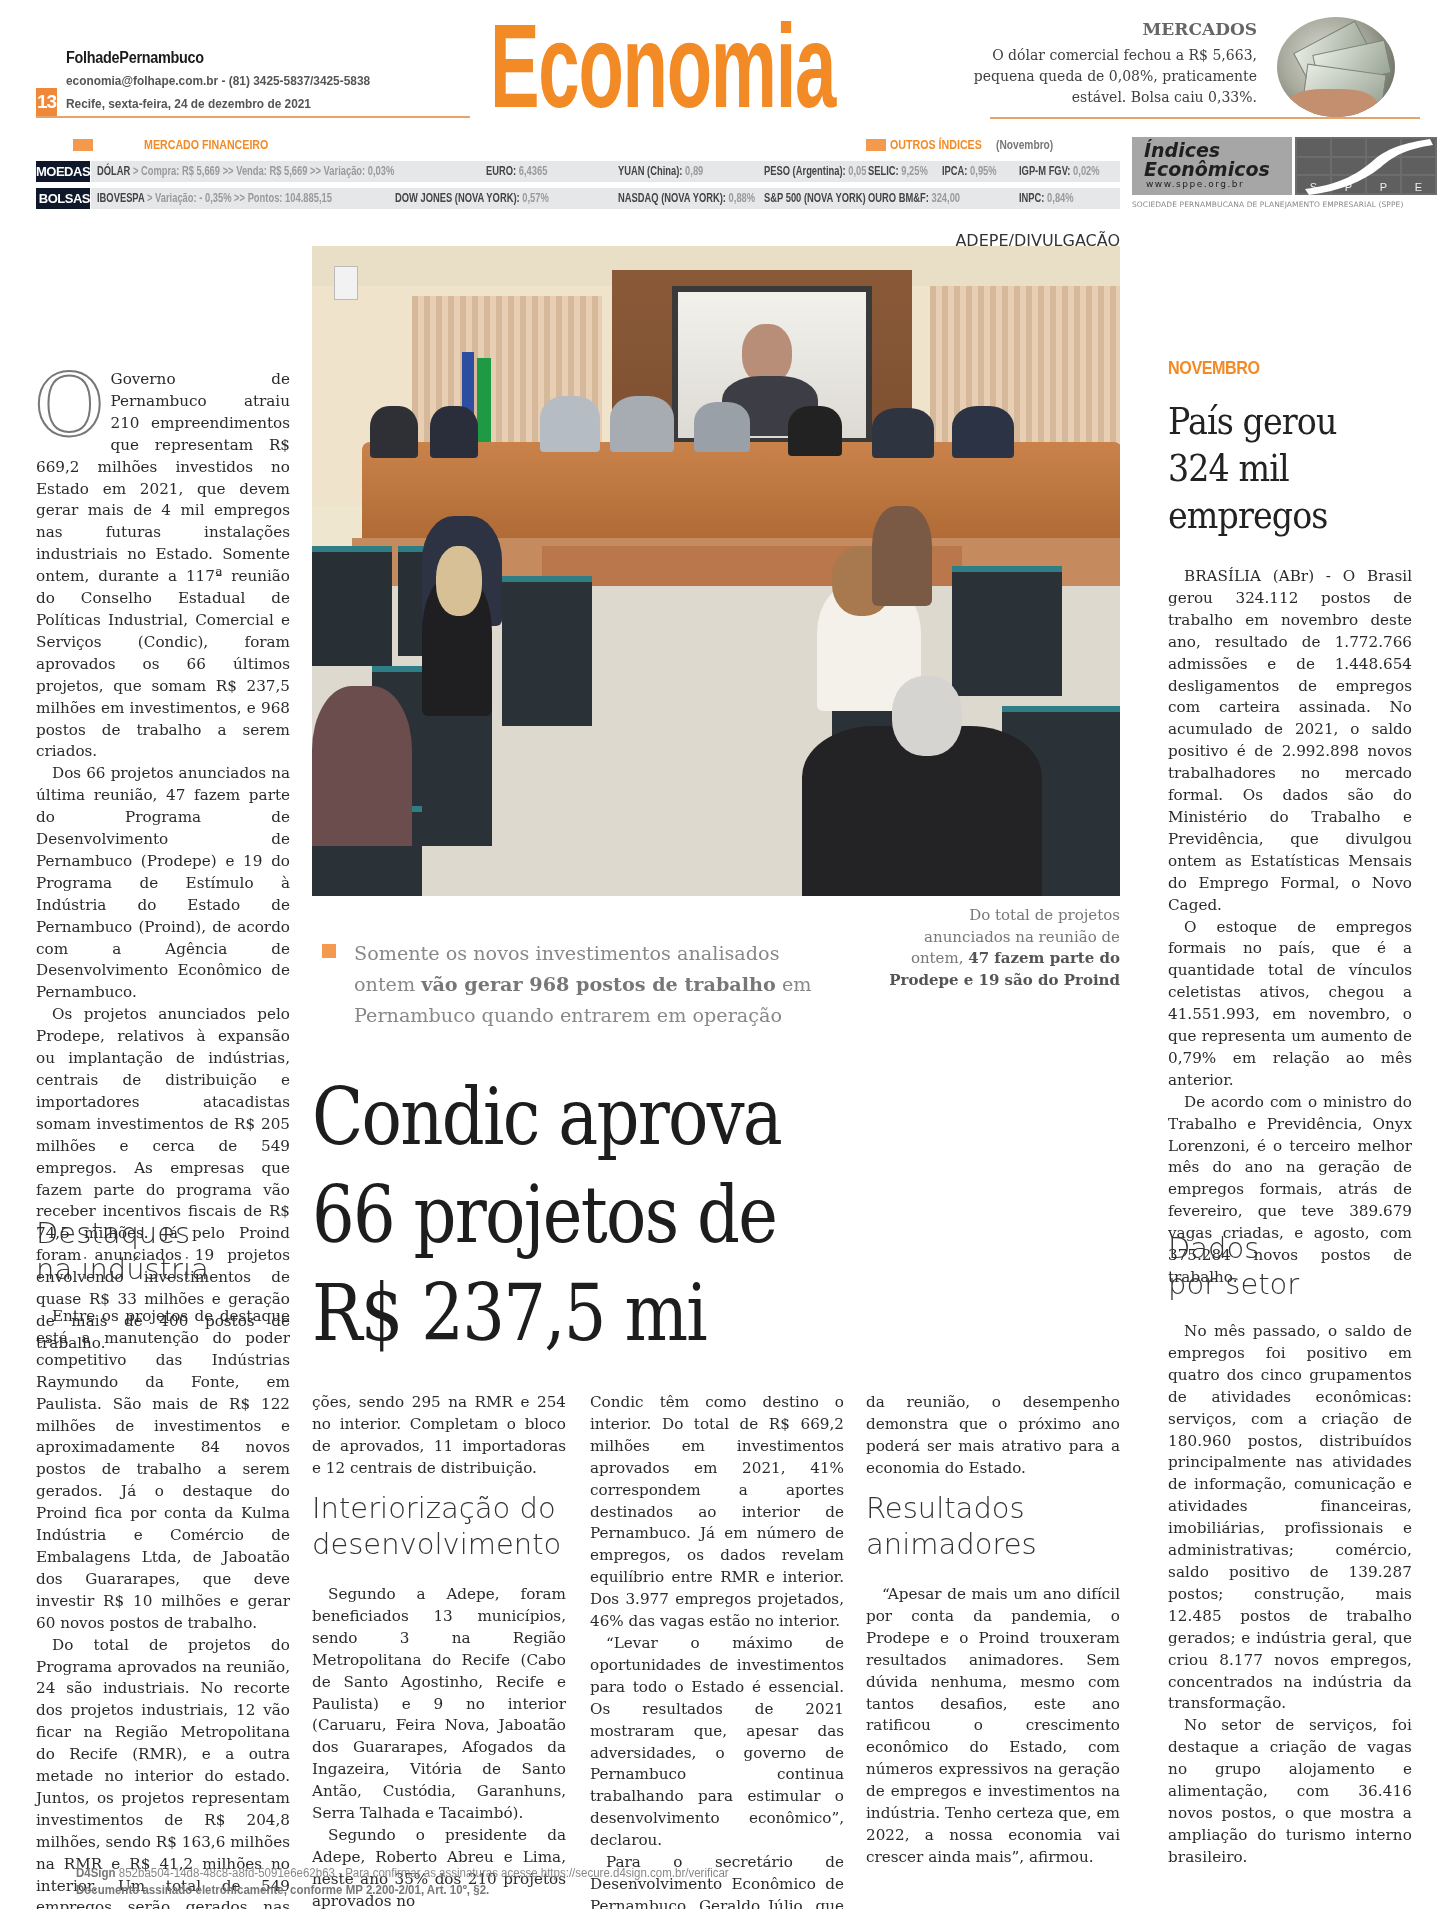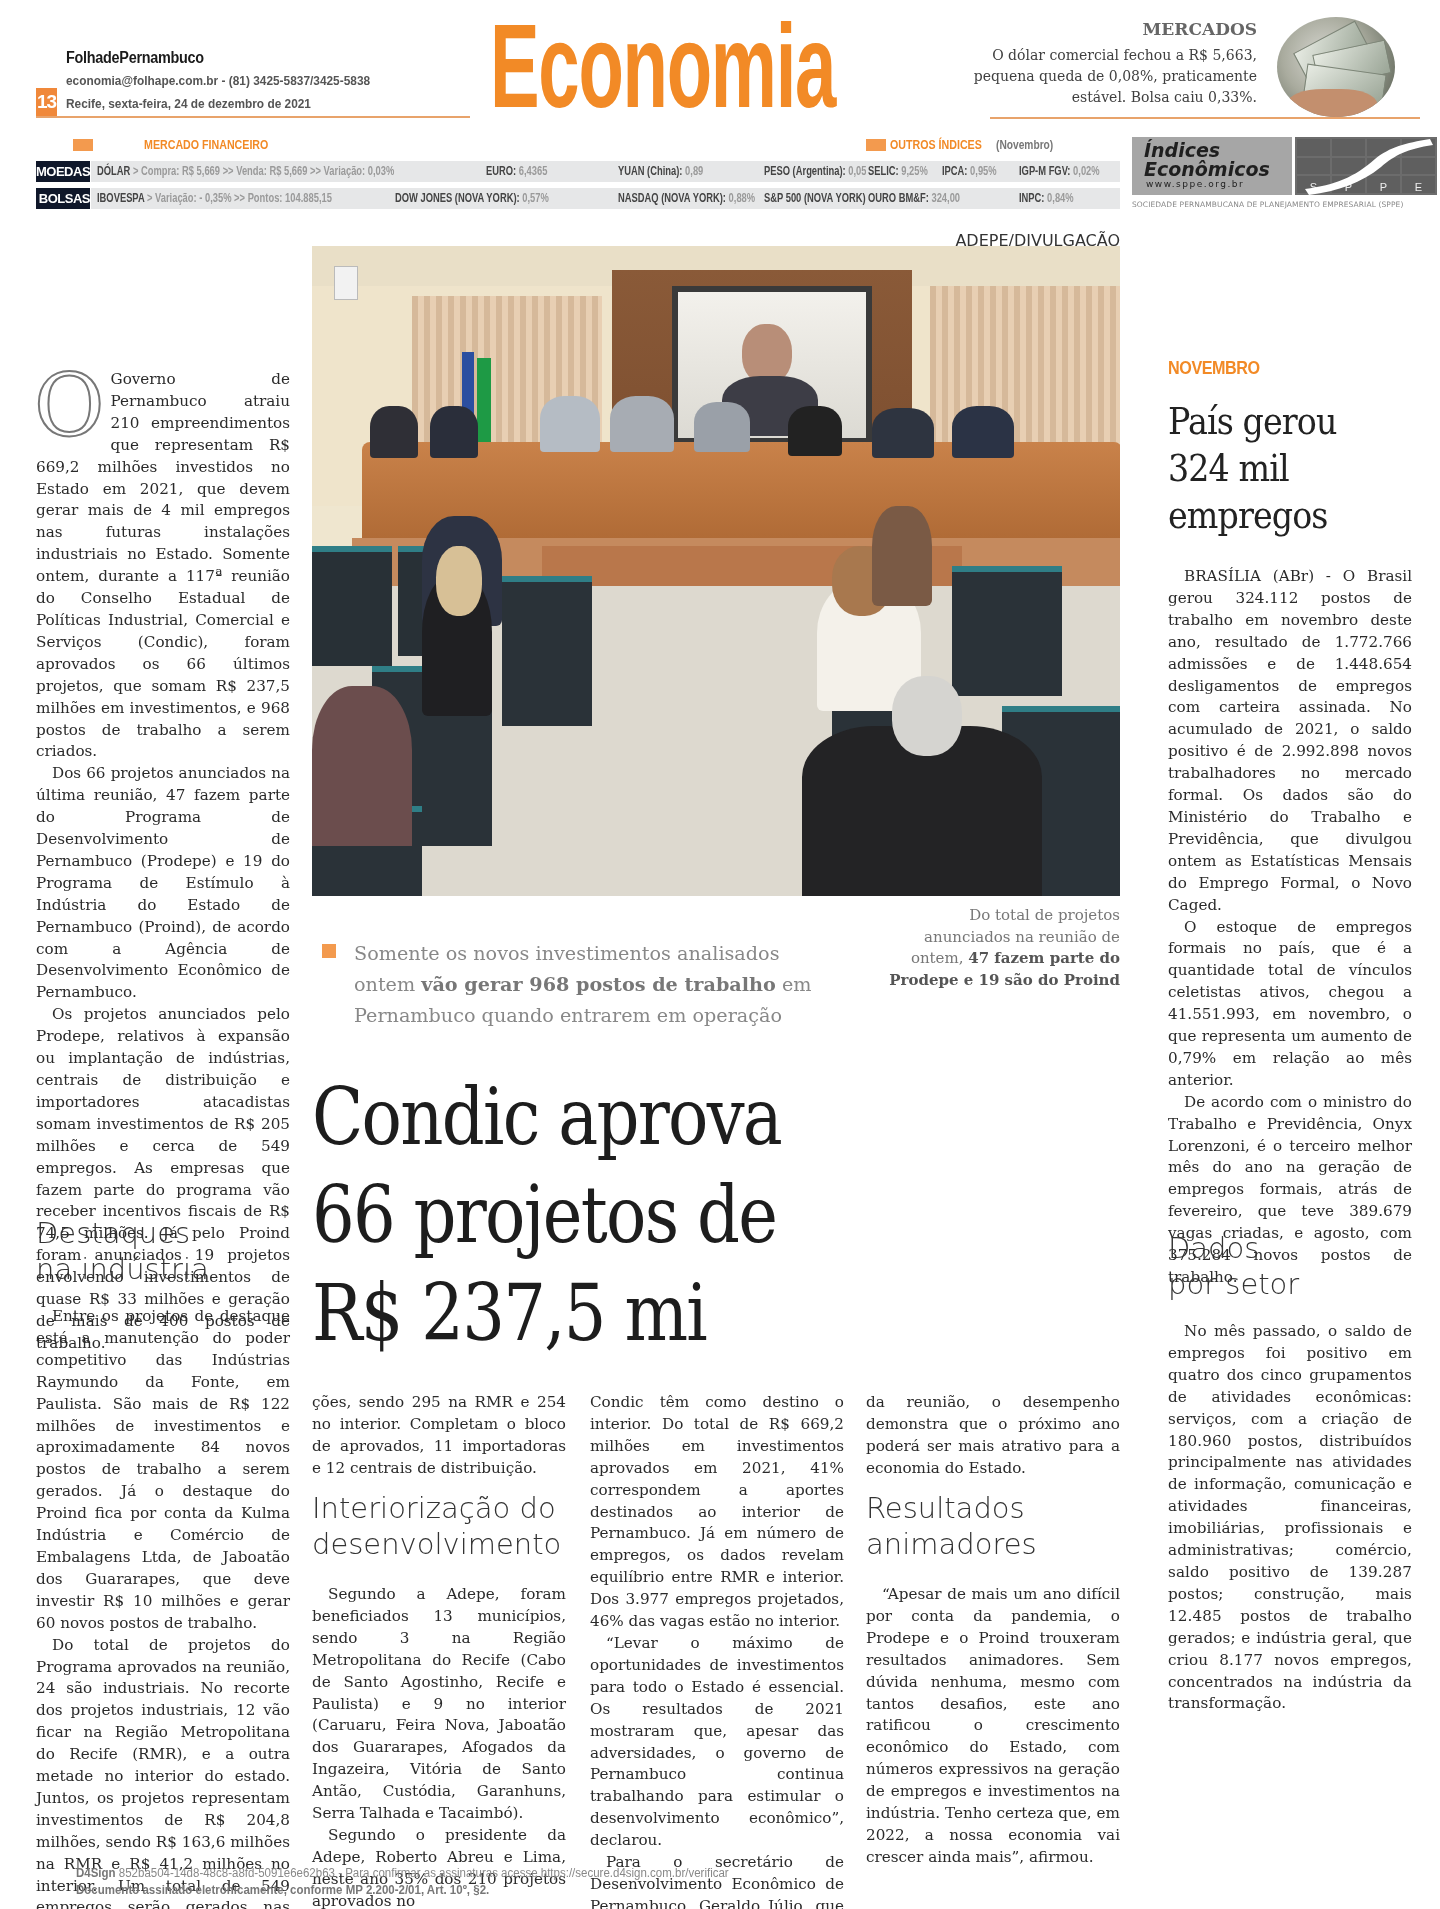--- a/index.html
+++ b/index.html
@@ -315,18 +315,19 @@
   <p>BRASÍLIA (ABr) - O Brasil gerou 324.112 postos de trabalho em novembro deste ano, resultado de 1.772.766 admissões e de 1.448.654 desligamentos de empregos com carteira assinada. No acumulado de 2021, o saldo positivo é de 2.992.898 novos trabalhadores no mercado formal. Os dados são do Ministério do Trabalho e Previdência, que divulgou ontem as Estatísticas Mensais do Emprego Formal, o Novo Caged.</p>
   <p>O estoque de empregos formais no país, que é a quantidade total de vínculos celetistas ativos, chegou a 41.551.993, em novembro, o que representa um aumento de 0,79% em relação ao mês anterior.</p>
   <p>De acordo com o ministro do Trabalho e Previdência, Onyx Lorenzoni, é o terceiro melhor mês do ano na geração de empregos formais, atrás de fevereiro, que teve 389.679 vagas criadas, e agosto, com 375.284 novos postos de trabalho.</p>
 </div>
 <div class="abs side-head2">
   <div>Dados</div>
   <div>por setor</div>
 </div>
 <div class="abs col-text side side-b">
   <p>No mês passado, o saldo de empregos foi positivo em quatro dos cinco grupamentos de atividades econômicas: serviços, com a criação de 180.960 postos, distribuídos principalmente nas atividades de informação, comunicação e atividades financeiras, imobiliárias, profissionais e administrativas; comércio, saldo positivo de 139.287 postos; construção, mais 12.485 postos de trabalho gerados; e indústria geral, que criou 8.177 novos empregos, concentrados na indústria da transformação.</p>
+  <p>No setor de serviços, foi destaque a criação de vagas no grupo alojamento e alimentação, com 36.416 novos postos, o que mostra a ampliação do turismo interno brasileiro.</p>
 </div>
 
 <div class="abs footer">
   <div><b>D4Sign</b><span> 852ba504-14d8-48c8-a8fd-5091e6e62b63 - Para confirmar as assinaturas acesse https://secure.d4sign.com.br/verificar</span></div>
   <div><b>Documento assinado eletronicamente, conforme MP 2.200-2/01, Art. 10º, §2.</b></div>
 </div>
 
 </body></html>

